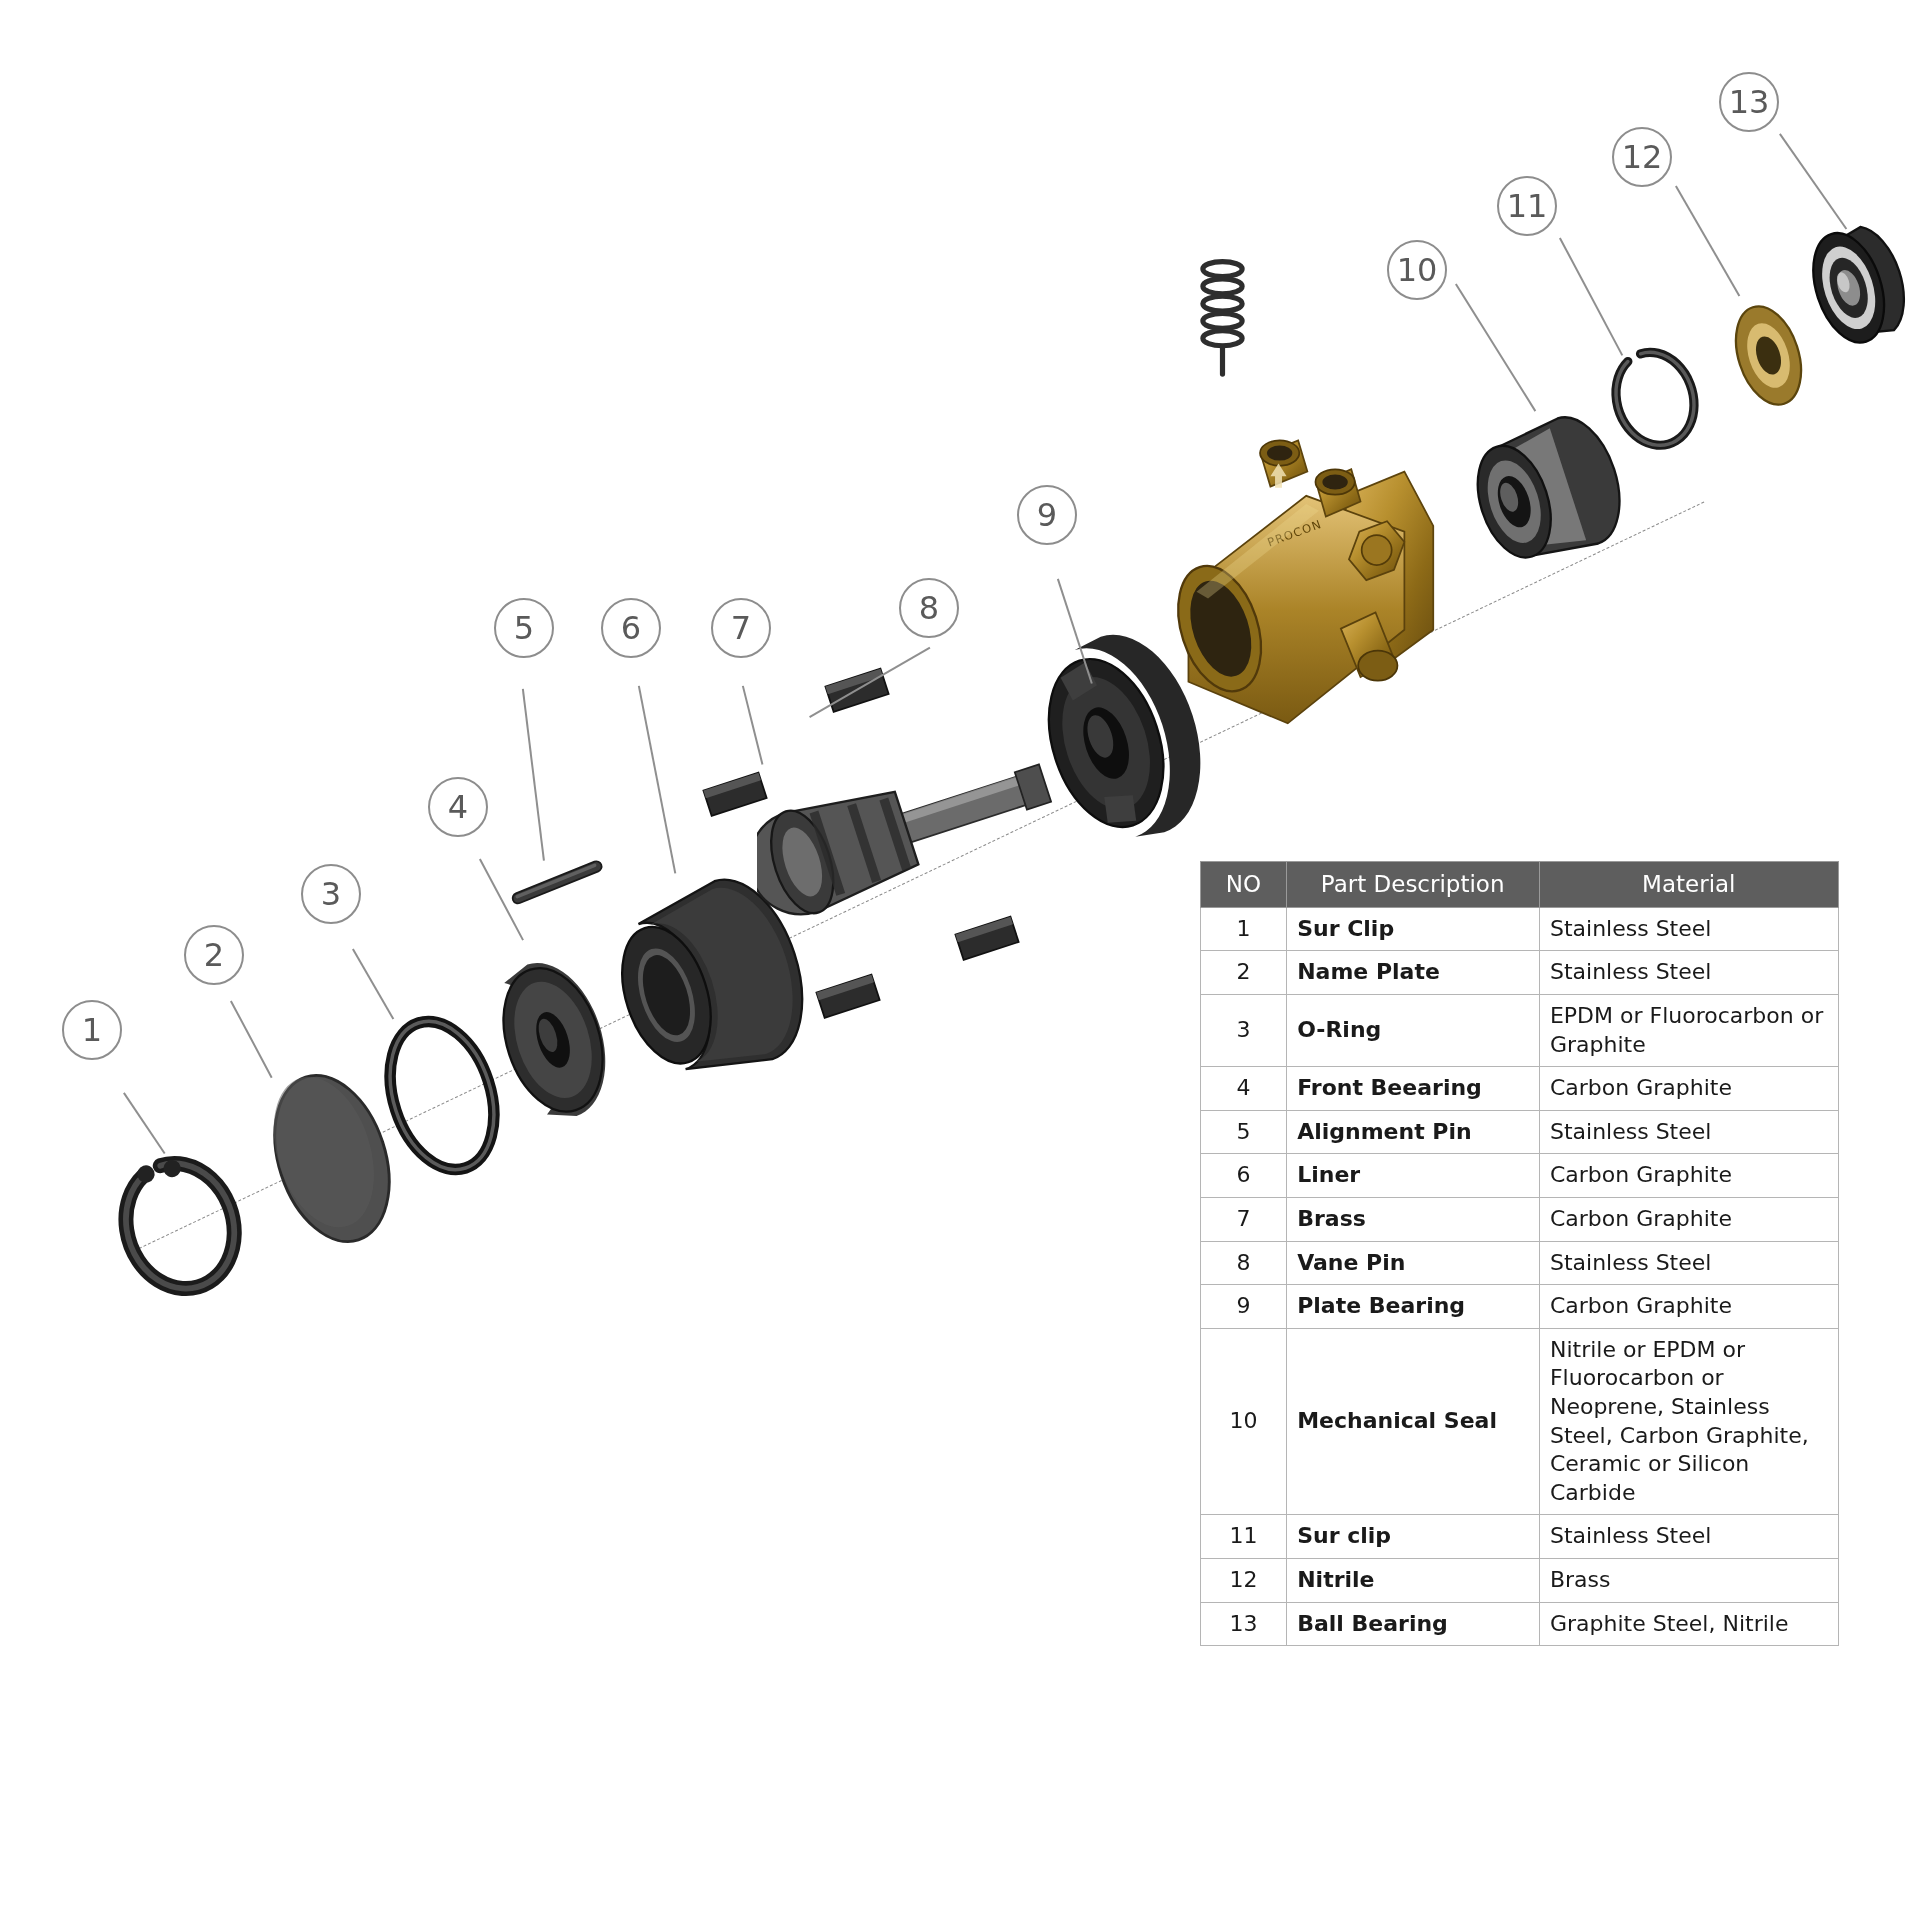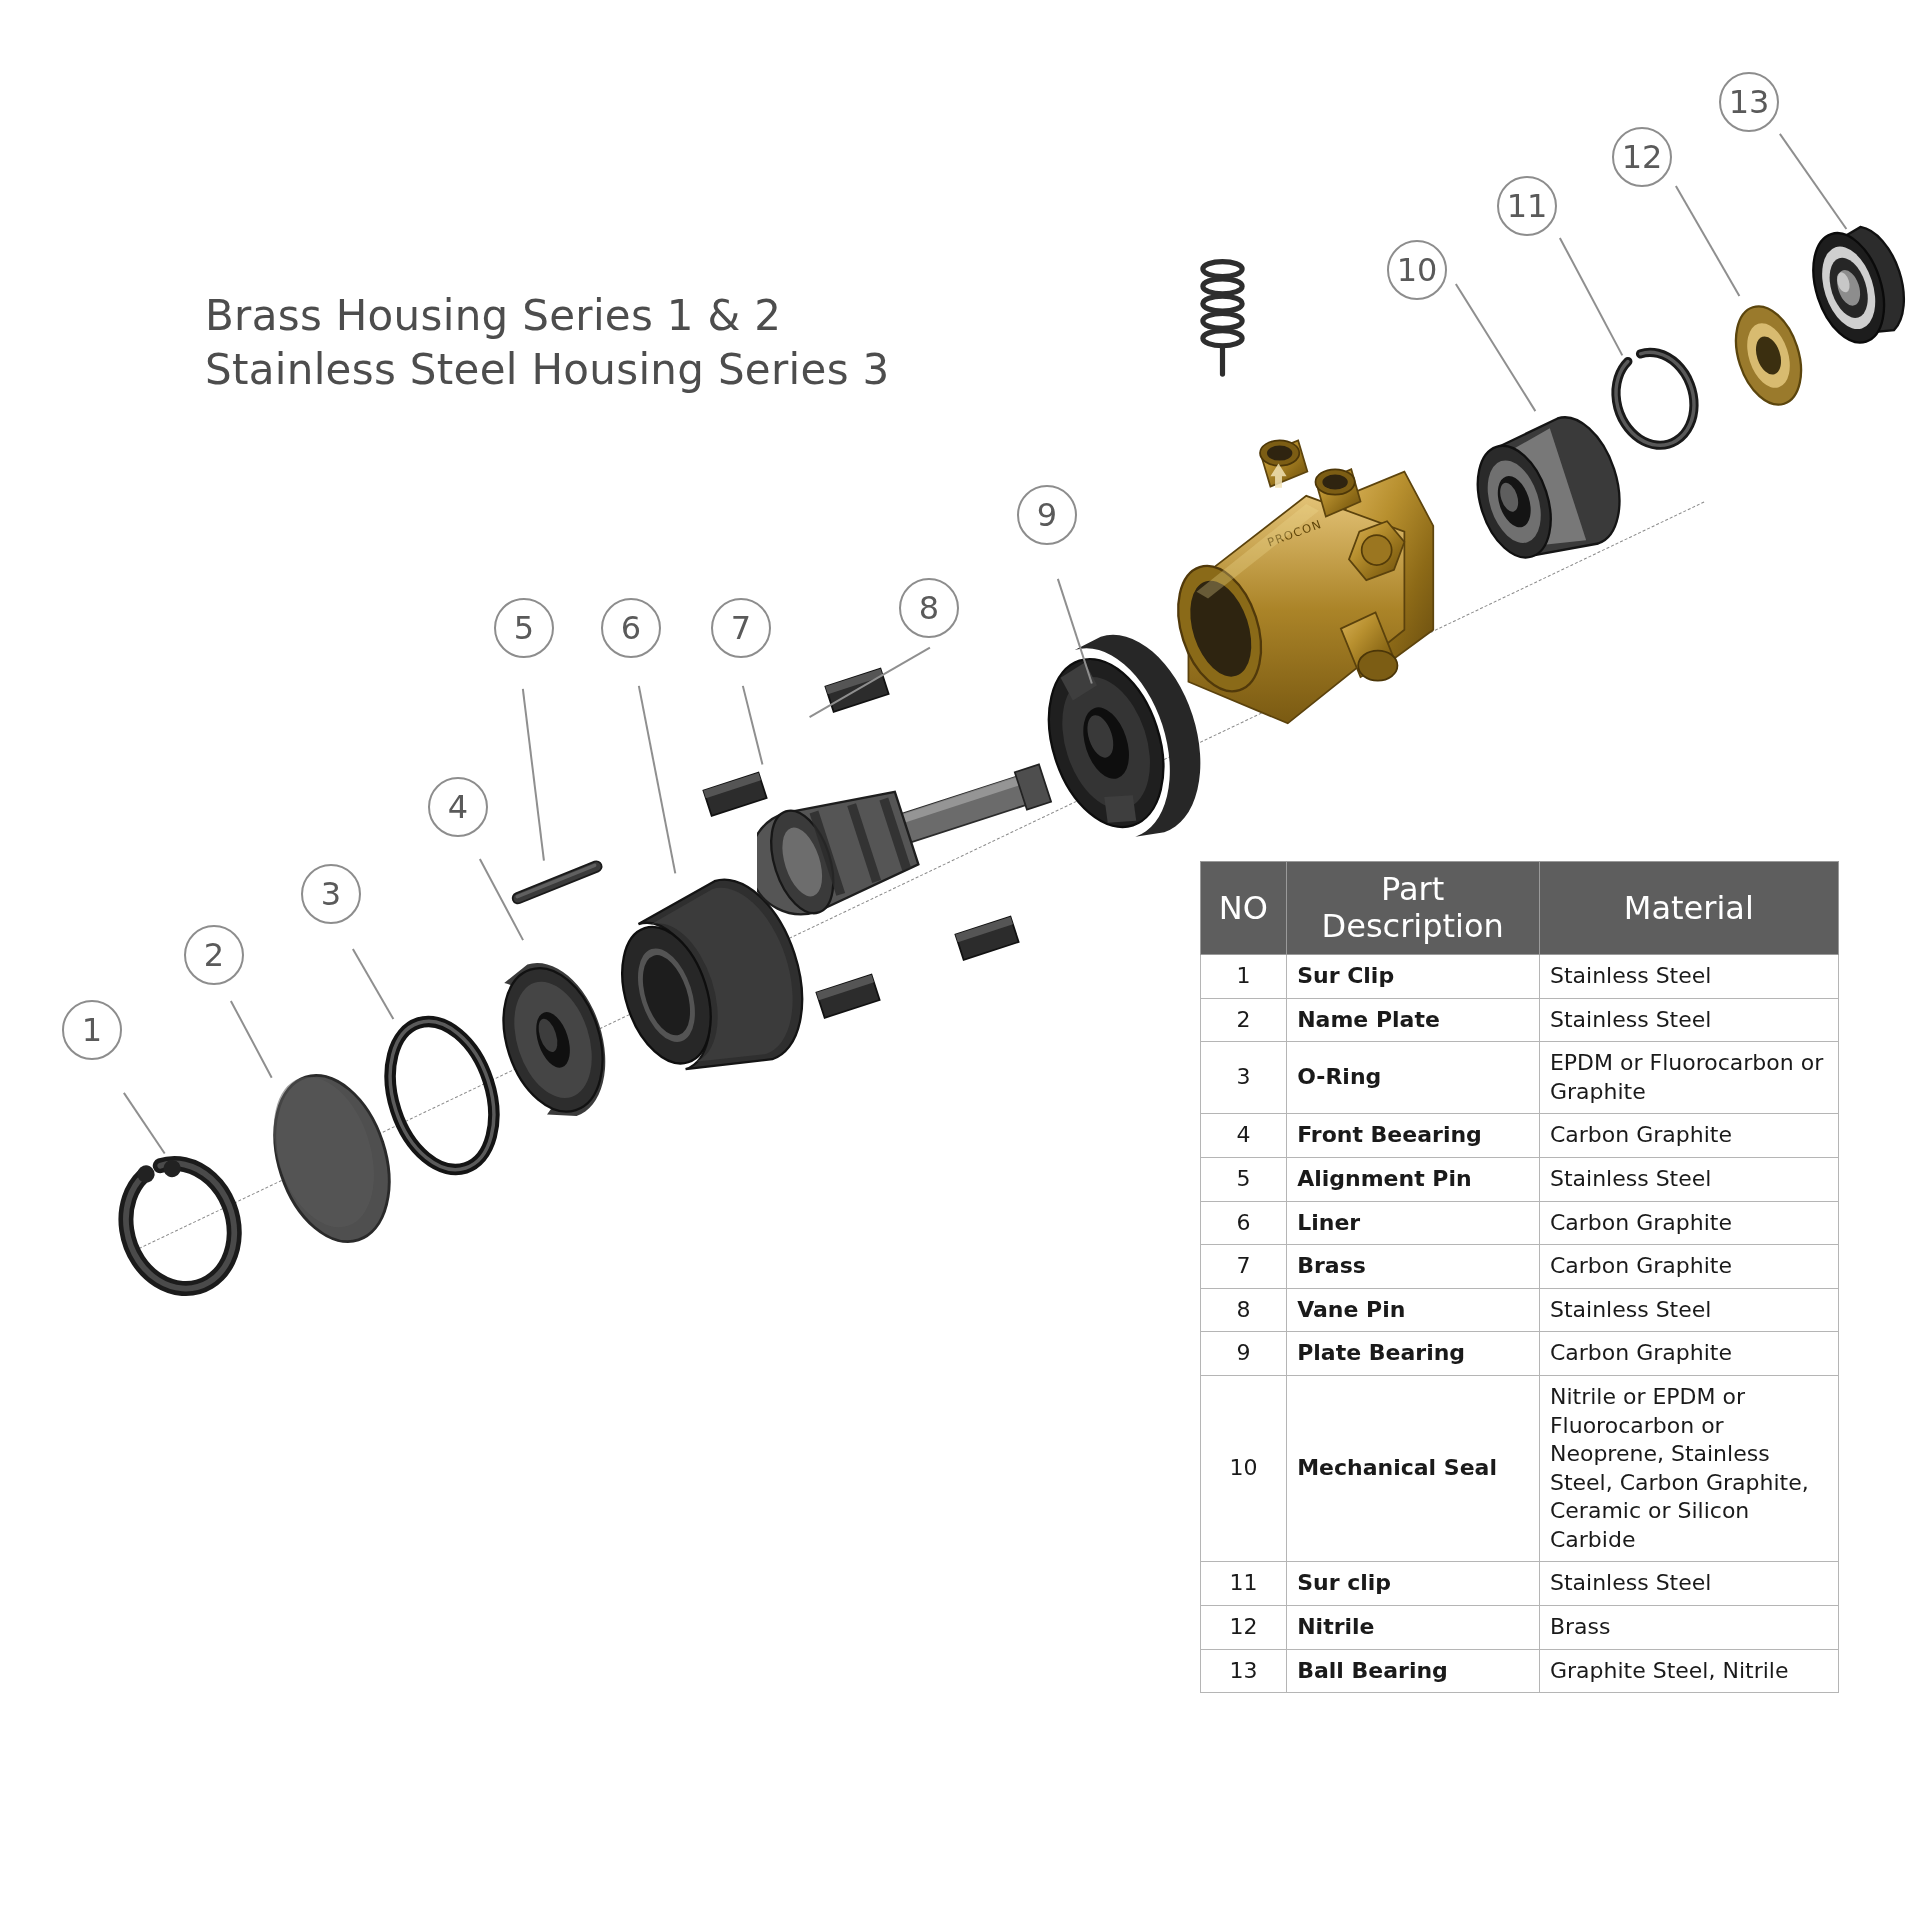--- a/index.html
+++ b/index.html
@@ -67,21 +67,21 @@
     width: 639px;
     border-collapse: collapse;
     font-size: 22px;
     color: #1a1a1a;
     background: #ffffff;
   }
   .parts-table th {
     background: #5e5e5e;
     color: #ffffff;
     font-weight: normal;
-    font-size: 32px;
+    font-size: 23px;
     padding: 9.2px 5.8px;
     border: 1.2px solid #9a9a9a;
     line-height: 1.15;
   }
   .parts-table td {
     border: 1.2px solid #b5b5b5;
     padding: 7px 10.4px;
     line-height: 1.3;
     vertical-align: middle;
   }
@@ -103,24 +103,20 @@
     border-top: 1.7px dashed #8a8a8a;
     transform-origin: 0 50%;
     z-index: 1;
   }
 </style>
 </head>
 <body>
 
 <div id="stage">
 
-  <div class="title-block">
-    <div>Brass Housing Series 1 &amp; 2</div>
-    <div>Stainless Steel Housing Series 3</div>
-  </div>
 
   <div class="axis" style="left:139px; top:1248px; width:1734px; transform: rotate(-25.5deg);"></div>
 
   <svg class="part" style="left:110px; top:1150px; width:139px; height:150px; z-index:3;" viewBox="0 0 240 260">
     <g transform="rotate(-18 120 130)">
       <path d="M120 22 A 92 110 0 1 1 86 30" fill="none" stroke="#1b1b1b" stroke-width="26" stroke-linecap="round"></path>
       <path d="M120 22 A 92 110 0 1 1 86 30" fill="none" stroke="#4a4a4a" stroke-width="10" stroke-linecap="round"></path>
       <circle cx="92" cy="28" r="15" fill="#222"></circle>
       <circle cx="138" cy="33" r="15" fill="#222"></circle>
     </g>

